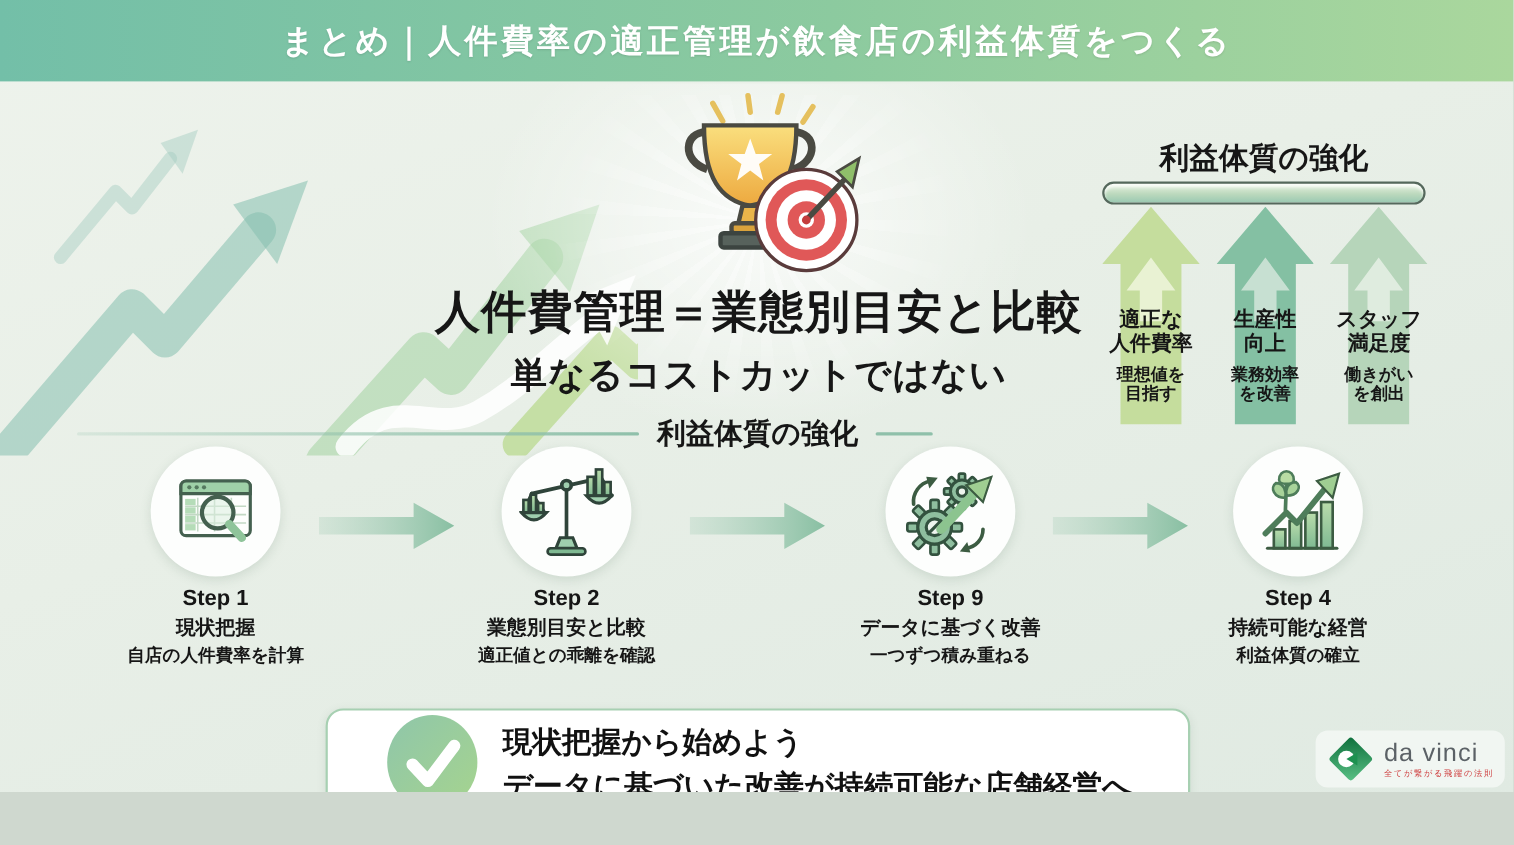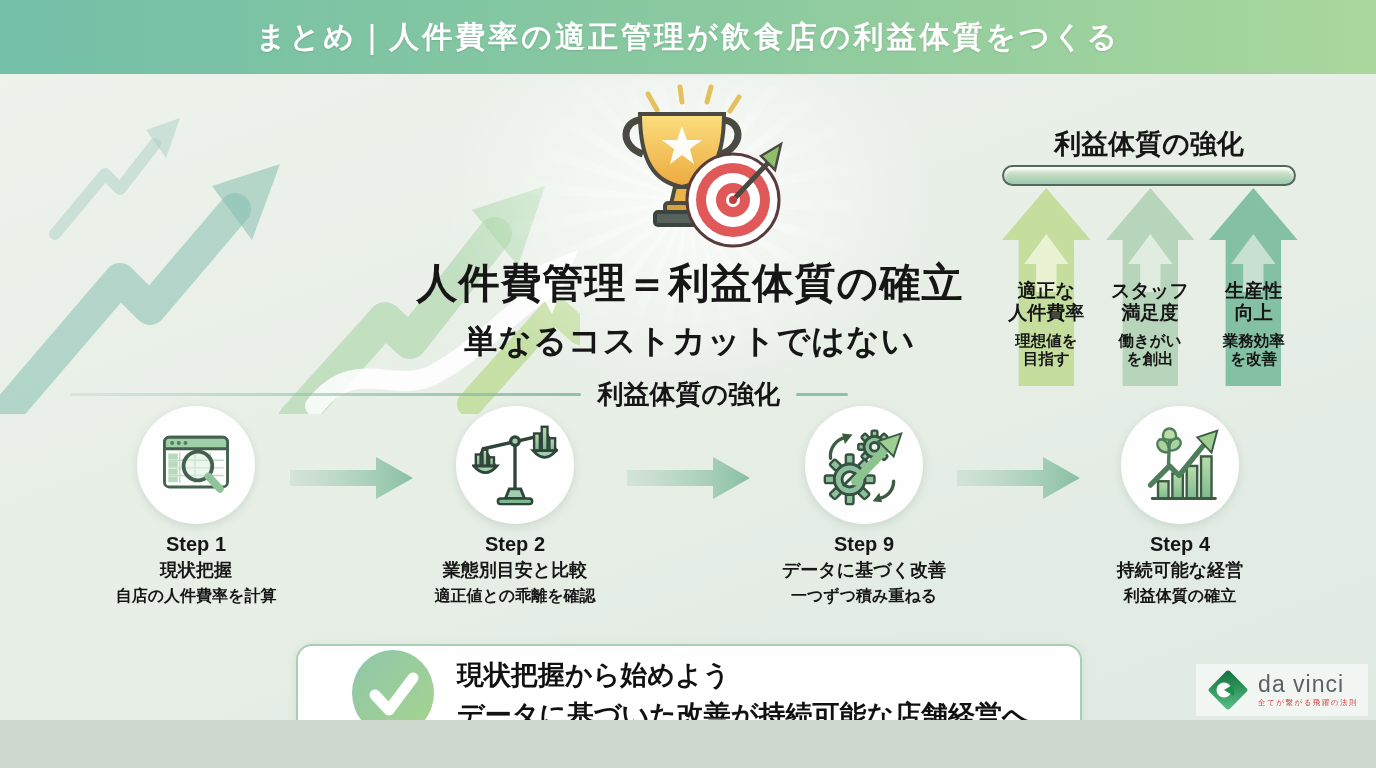--- a/index.html
+++ b/index.html
@@ -60,21 +60,21 @@
   .step-desc{font-size:16px;font-weight:700;margin-top:4px;}
   .connector{position:absolute;top:49px;width:123px;height:46px;}
   
   .conclusion{position:absolute;left:296px;top:644px;width:786px;height:102px;background:#ffffff;
     border:2px solid #a7d0b2;border-radius:16px;display:flex;align-items:center;
     box-shadow:0 2px 8px rgba(90,120,100,0.12);padding-left:31px;}
   .check-wrap{margin-left:22px;flex:0 0 auto;}
   .conclusion-text{margin-left:22px;line-height:1.5;font-size:27px;font-weight:800;color:#111;}
   
   .logo{position:absolute;right:8px;bottom:4px;display:flex;align-items:center;gap:8px;
-    background:rgba(255,255,255,0.55);border-radius:0;padding:4px 10px;}
+    background:rgba(255,255,255,0.55);border-radius:11px;padding:4px 10px;}
   .logo-texts{display:flex;flex-direction:column;align-items:flex-start;}
   .logo-name{font-size:23px;color:#5b6166;font-weight:500;letter-spacing:1px;line-height:1.05;}
   .logo-tagline{font-size:7.5px;color:#cf4040;letter-spacing:1.5px;margin-top:1px;}
 </style>
 </head>
 <body>
 
 <div class="canvas">
 
   <svg width="0" height="0" style="position:absolute" aria-hidden="true">
@@ -144,21 +144,21 @@
         <circle cx="148" cy="116" r="46" fill="#ffffff"></circle>
         <circle cx="148" cy="116" r="37" fill="#e05858" stroke="none"></circle>
         <circle cx="148" cy="116" r="27" fill="#ffffff" stroke="none"></circle>
         <circle cx="148" cy="116" r="17" fill="#e05858" stroke="none"></circle>
         <circle cx="148" cy="116" r="7" fill="#ffffff" stroke="none"></circle>
       </g>
       <line x1="148" y1="116" x2="182" y2="80" stroke="#4a4a42" stroke-width="5" stroke-linecap="round"></line>
       <polygon points="176,72 196,60 190,86" fill="#8fbf6a" stroke="#4a4a42" stroke-width="2.5"></polygon>
       <circle cx="148" cy="116" r="4" fill="#c43d3d"></circle>
     </svg>
-    <div class="hero-title">人件費管理＝利益体質の確立</div>
+    <div class="hero-title">人件費管理＝業態別目安と比較</div>
     <div class="hero-subtitle">単なるコストカットではない</div>
   </div>
 
   <div class="hero-divider">
     <div class="divider-line-left"></div>
     <div class="divider-label">利益体質の強化</div>
     <div class="divider-line-right"></div>
   </div>
 
   <div class="benefits-title">利益体質の強化</div>
@@ -177,48 +177,48 @@
         </div>
         <div class="benefit-sub">
           <div>理想値を</div>
           <div>目指す</div>
         </div>
       </div>
     </div>
 
     <div class="benefit">
       <svg viewBox="0 0 96 198" preserveAspectRatio="none">
+        <polygon points="48,0 96,52 78,52 78,198 18,198 18,52 0,52" fill="#84c0a3"></polygon>
+        <polygon points="48,46 72,76 59,76 59,104 37,104 37,76 24,76" fill="#c7e0d2"></polygon>
+      </svg>
+      <div class="benefit-text">
+        <div class="benefit-label">
+          <div>生産性</div>
+          <div>向上</div>
+        </div>
+        <div class="benefit-sub">
+          <div>業務効率</div>
+          <div>を改善</div>
+        </div>
+      </div>
+    </div>
+
+    <div class="benefit">
+      <svg viewBox="0 0 96 198" preserveAspectRatio="none">
         <polygon points="48,0 96,52 78,52 78,198 18,198 18,52 0,52" fill="#b6d5ba"></polygon>
         <polygon points="48,46 72,76 59,76 59,104 37,104 37,76 24,76" fill="#dfecdf"></polygon>
       </svg>
       <div class="benefit-text">
         <div class="benefit-label">
           <div>スタッフ</div>
           <div>満足度</div>
         </div>
         <div class="benefit-sub">
           <div>働きがい</div>
           <div>を創出</div>
-        </div>
-      </div>
-    </div>
-
-    <div class="benefit">
-      <svg viewBox="0 0 96 198" preserveAspectRatio="none">
-        <polygon points="48,0 96,52 78,52 78,198 18,198 18,52 0,52" fill="#84c0a3"></polygon>
-        <polygon points="48,46 72,76 59,76 59,104 37,104 37,76 24,76" fill="#c7e0d2"></polygon>
-      </svg>
-      <div class="benefit-text">
-        <div class="benefit-label">
-          <div>生産性</div>
-          <div>向上</div>
-        </div>
-        <div class="benefit-sub">
-          <div>業務効率</div>
-          <div>を改善</div>
         </div>
       </div>
     </div>
   </div>
 
   <div class="steps">
 
     <div class="step" style="left:46px">
       <div class="step-circle">
         <svg width="86" height="86" viewBox="0 0 90 90">

